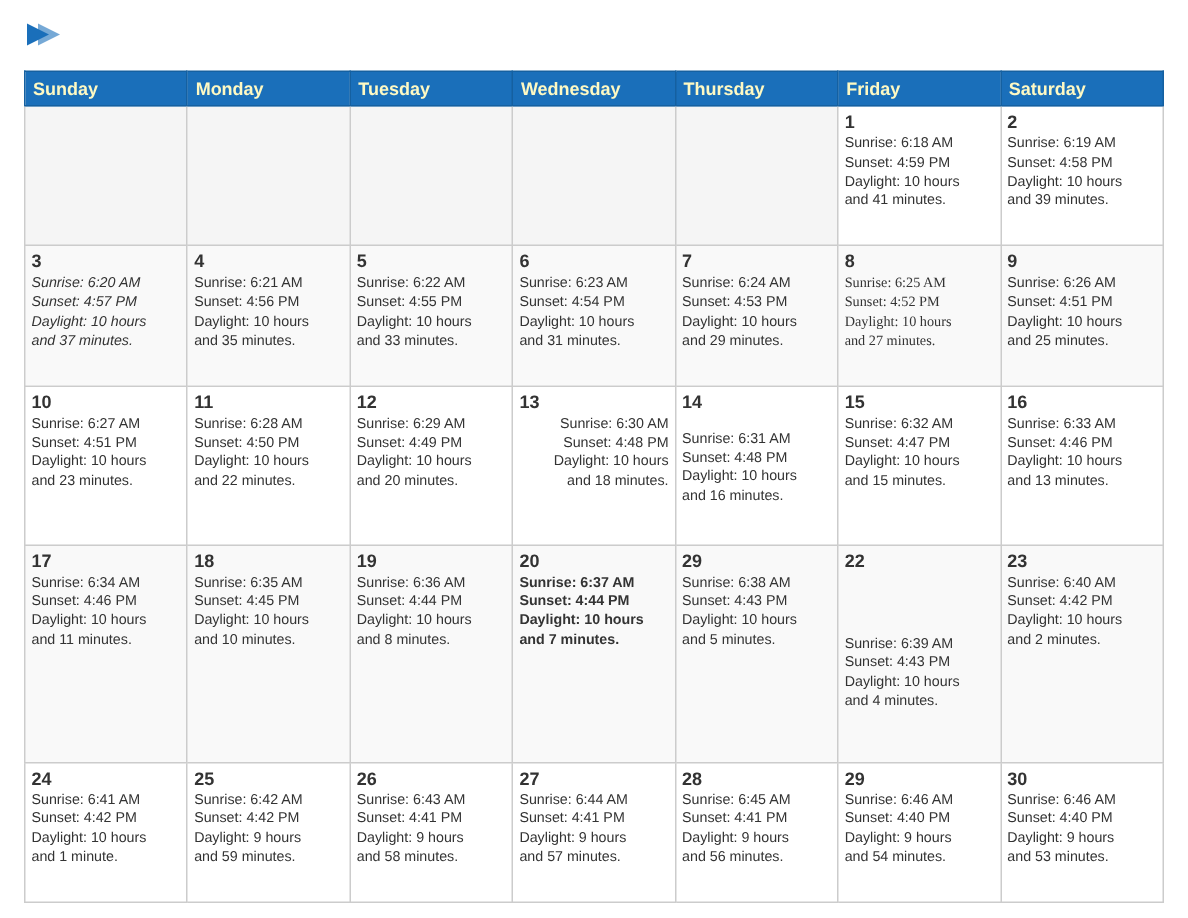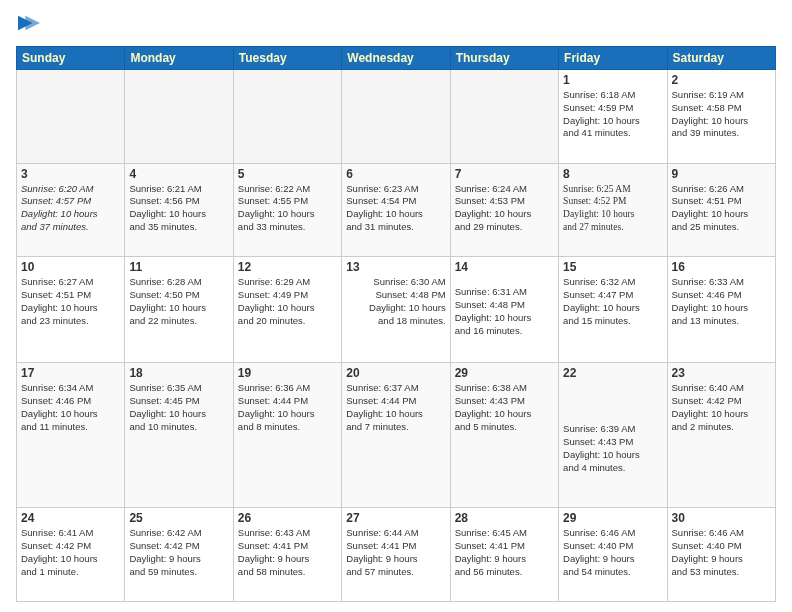--- a/index.html
+++ b/index.html
@@ -273,21 +273,21 @@
           </td>
           <td>
             <span class="day-num">19</span>
             <div class="cell-text" style="white-space: pre-line;">Sunrise: 6:36 AM
 Sunset: 4:44 PM
 Daylight: 10 hours
 and 8 minutes.</div>
           </td>
           <td>
             <span class="day-num">20</span>
-            <div class="cell-text" style="white-space: pre-line;">Sunrise: 6:37 AM
+            <div class="cell-text" style="white-space: pre-line; font-weight: bold;">Sunrise: 6:37 AM
 Sunset: 4:44 PM
 Daylight: 10 hours
 and 7 minutes.</div>
           </td>
           <td>
             <span class="day-num">29</span>
             <div class="cell-text" style="white-space: pre-line;">Sunrise: 6:38 AM
 Sunset: 4:43 PM
 Daylight: 10 hours
 and 5 minutes.</div>

